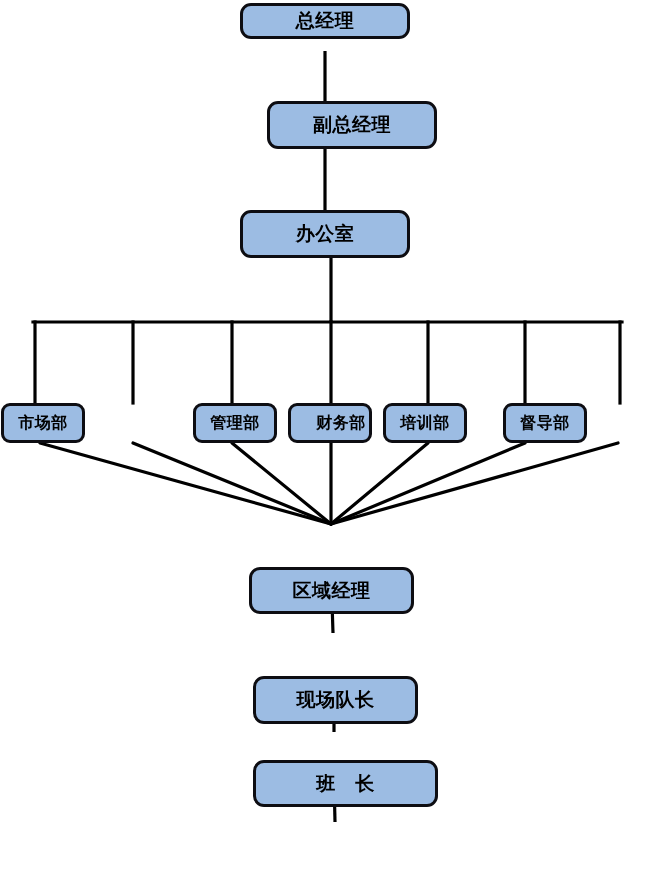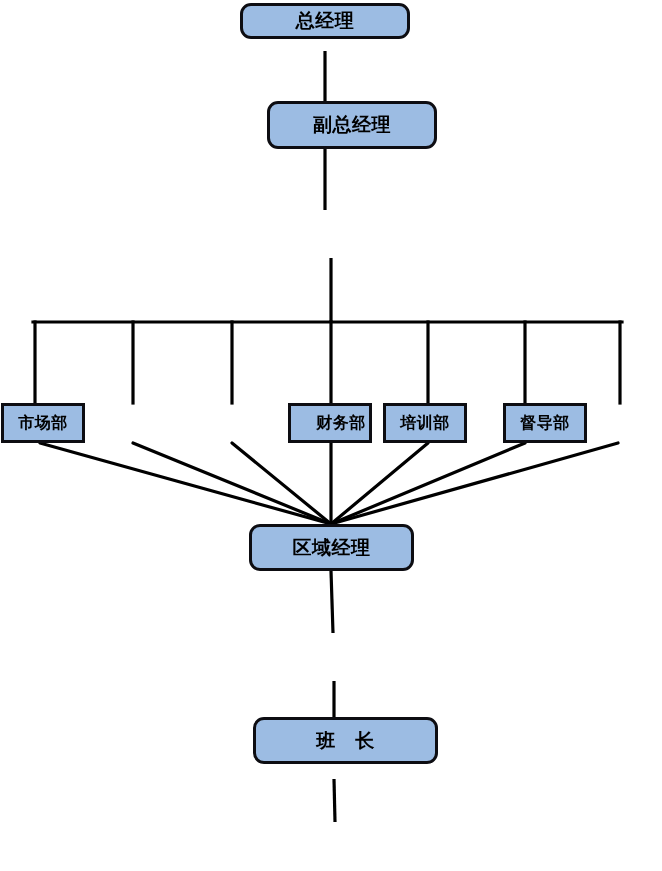--- a/index.html
+++ b/index.html
@@ -33,22 +33,22 @@
     align-items: center;
     justify-content: center;
     color: #000000;
     font-weight: bold;
     letter-spacing: 0.5px;
     text-align: center;
     white-space: pre;
     z-index: 2;
   }
   .node.lvl-exec  { font-size: 19px; }
-  .node.lvl-dept  { font-size: 16px; border-width: 3px; border-radius: 0; }
-  .node.lvl-field { font-size: 19px; }
+  .node.lvl-dept  { font-size: 16px; border-width: 3px; border-radius: 9px; }
+  .node.lvl-field { font-size: 19px; margin-top: 43px; }
 </style>
 </head>
 <body>
 
 <div id="org-chart">
 
   <svg id="wires" viewBox="0 0 662 871" xmlns="http://www.w3.org/2000/svg">
     <g stroke="#000000" stroke-width="3.2" fill="none" stroke-linecap="butt">
       <line x1="325" y1="51" x2="325" y2="101"></line>
       <line x1="325" y1="149" x2="325" y2="210"></line>
@@ -80,31 +80,34 @@
       <line x1="331" y1="571" x2="333" y2="633"></line>
       <line x1="334" y1="681" x2="334" y2="732"></line>
       <line x1="334" y1="779" x2="335" y2="822"></line>
     </g>
   </svg>
 
   <div class="node lvl-exec" style="left:240px; top:3px; width:170px; height:36px;">总经理</div>
 
   <div class="node lvl-exec" style="left:240px; top:101px; width:170px; height:48px;margin-left:27px;">副总经理</div>
 
+  <div class="node lvl-exec" style="left:240px; top:210px; width:170px; height:48px;">办公室</div>
 
   <div class="node lvl-dept" style="left:1px; top:403px; width:84px; height:40px;">市场部</div>
 
 
+  <div class="node lvl-dept" style="left:193px; top:403px; width:84px; height:40px;">管理部</div>
 
   <div class="node lvl-dept" style="left:288px; top:403px; width:84px; height:40px;padding-left:22px;">财务部</div>
 
   <div class="node lvl-dept" style="left:383px; top:403px; width:84px; height:40px;">培训部</div>
 
   <div class="node lvl-dept" style="left:479px; top:403px; width:84px; height:40px;margin-left:24px;">督导部</div>
 
 
   <div class="node lvl-field" style="left:249px; top:524px; width:165px; height:47px;">区域经理</div>
 
+  <div class="node lvl-field" style="left:253px; top:633px; width:165px; height:48px;">现场队长</div>
 
   <div class="node lvl-field" style="left:253px; top:717px; width:185px; height:47px;">班　长</div>
 
 
 </div>
 
 </body></html>

